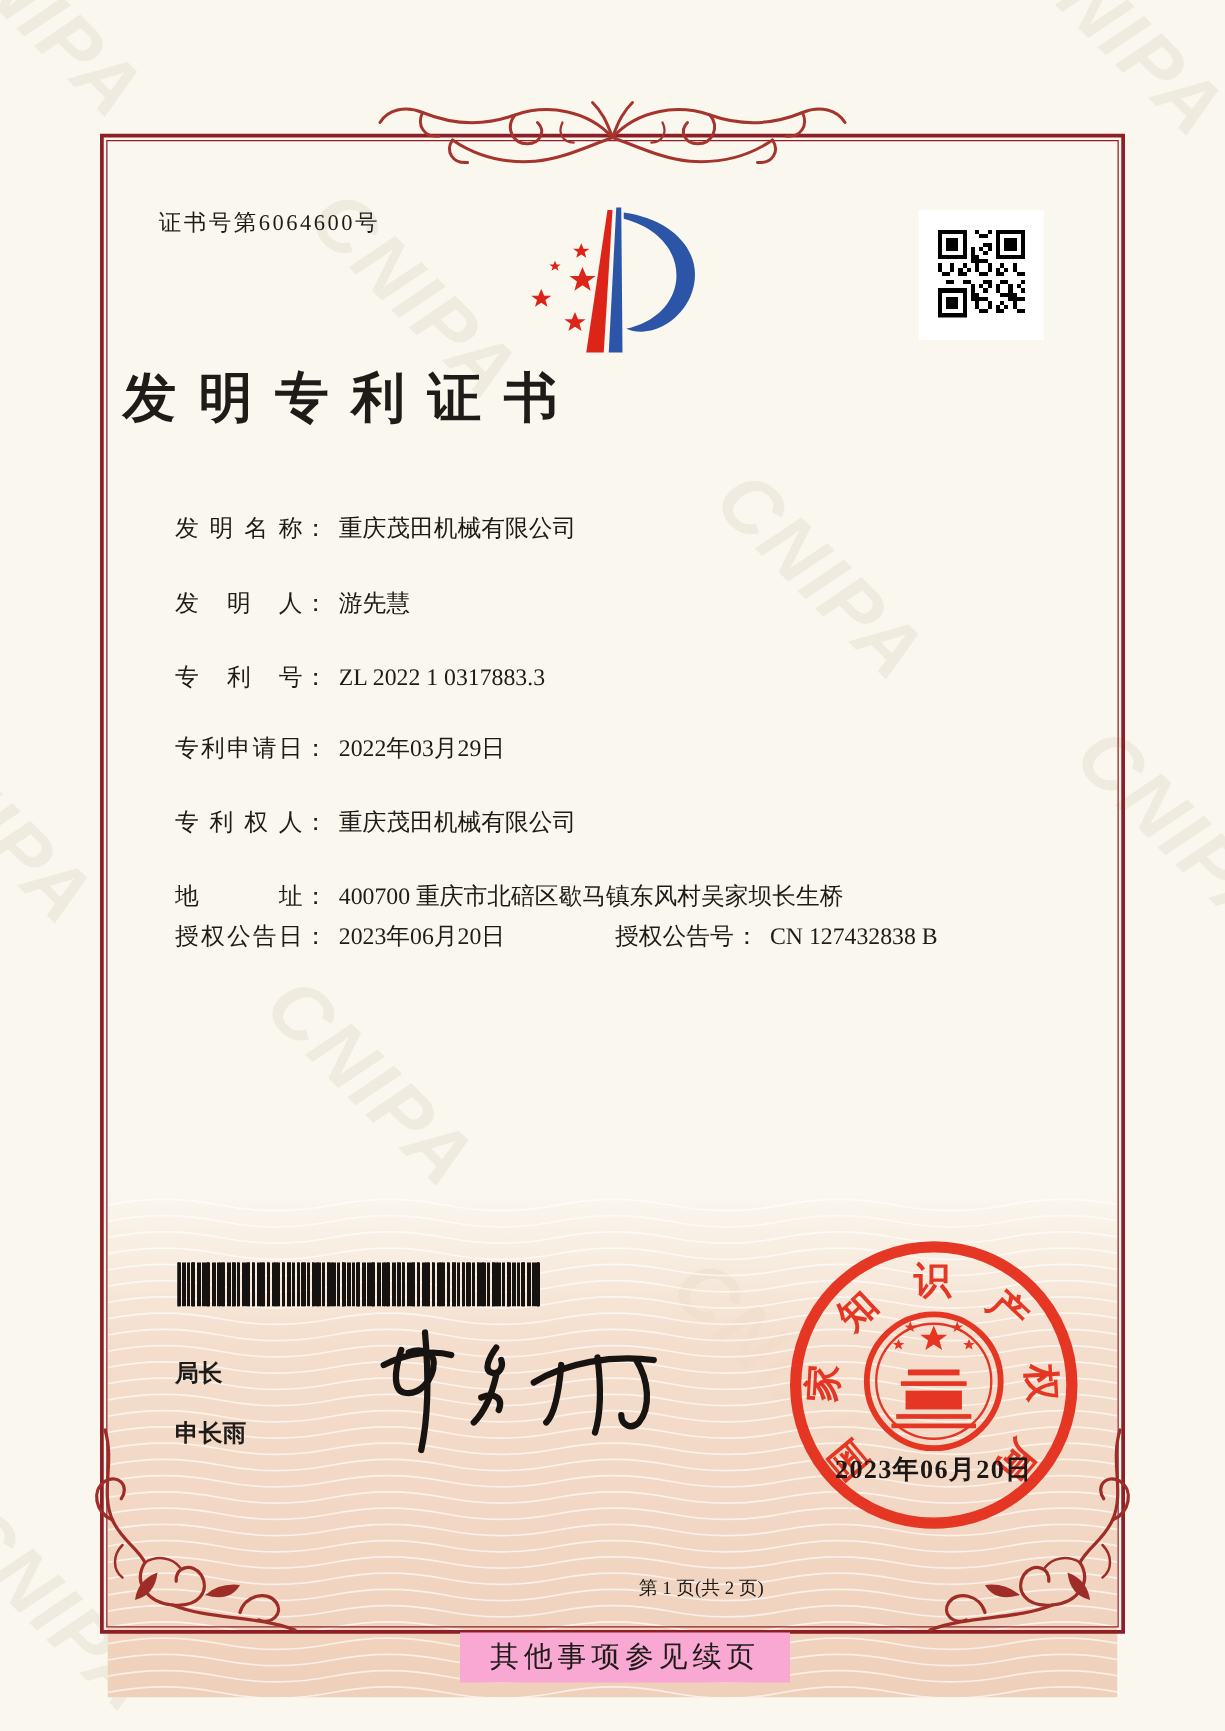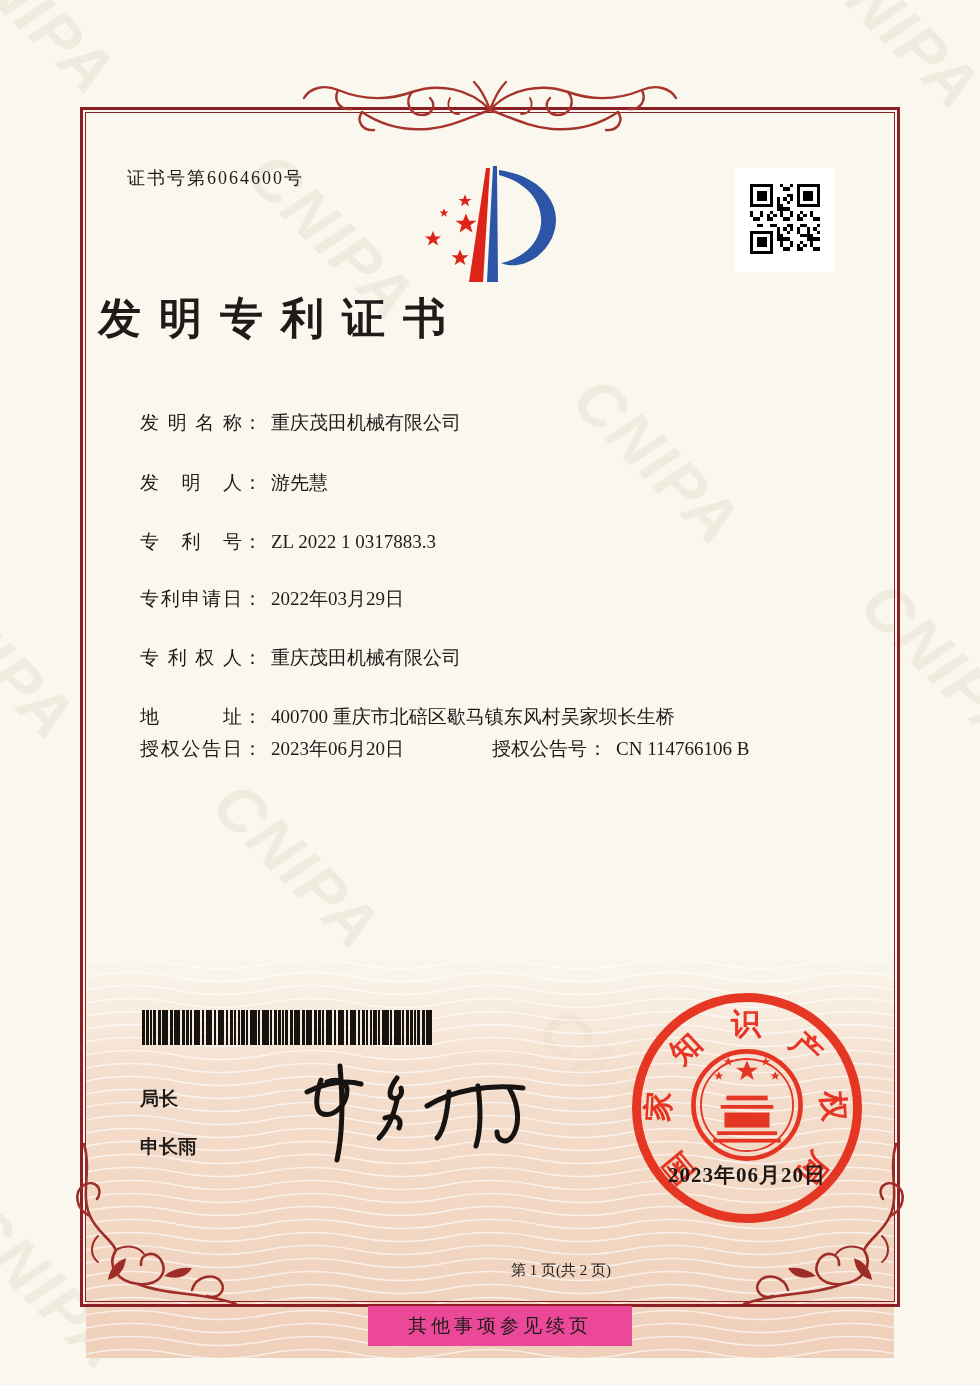--- a/index.html
+++ b/index.html
@@ -50,22 +50,22 @@
   
   .seal{left:632px;top:993px;width:230px;height:230px;z-index:7;opacity:.96;}
   .seal-ring{position:absolute;inset:0;border:9px solid #e5301d;border-radius:50%;}
   .ring-ch{position:absolute;font-size:30px;font-weight:bold;color:#e5301d;z-index:2;
       font-family:"Liberation Sans","DejaVu Sans",sans-serif;}
   .emblem{position:absolute;left:53px;top:50px;}
   .seal-date{position:absolute;left:0;top:168px;width:100%;text-align:center;
       font-size:21px;color:#14100d;letter-spacing:1px;z-index:3;font-weight:bold;}
   
   .page-info{left:80px;top:1261px;width:962px;text-align:center;font-size:15px;z-index:6;}
-  .note-box{left:368px;top:1306px;width:264px;height:40px;background:#ec4899;z-index:6;
-      text-align:center;line-height:40px;font-size:19px;letter-spacing:4px;}
+  .note-box{left:368px;top:1306px;width:264px;height:40px;background:#f9a8d4;z-index:6;
+      text-align:center;line-height:40px;font-size:23px;letter-spacing:4px;}
 </style>
 </head>
 <body>
 
 <span class="wm" style="left:-90px;top:5px">CNIPA</span>
 <span class="wm" style="left:775px;top:20px">CNIPA</span>
 <span class="wm" style="left:210px;top:230px">CNIPA</span>
 <span class="wm" style="left:535px;top:455px">CNIPA</span>
 <span class="wm" style="left:-130px;top:650px">CNIPA</span>
 <span class="wm" style="left:823px;top:660px">CNIPA</span>
@@ -307,21 +307,21 @@
 </div>
 <div class="frow" style="top:645px">
   <span class="lb">专利权人</span><span class="cl">：</span><span class="v">重庆茂田机械有限公司</span>
 </div>
 <div class="frow" style="top:704px">
   <span class="lb">地址</span><span class="cl">：</span><span class="v">400700 重庆市北碚区歇马镇东风村吴家坝长生桥</span>
 </div>
 <div class="frow" style="top:736px">
   <span class="lb">授权公告日</span><span class="cl">：</span><span class="v">2023年06月20日</span>
   <span class="pair2">
-    <span>授权公告号</span><span class="cl">：</span><span class="v">CN 114766106 B</span>
+    <span>授权公告号</span><span class="cl">：</span><span class="v">CN 127432838 B</span>
   </span>
 </div>
 
 <div class="abs paras">
 </div>
 
 <div class="abs barcode"></div>
 
 <div class="abs officer-role">局长</div>
 <div class="abs officer-name">申长雨</div>

